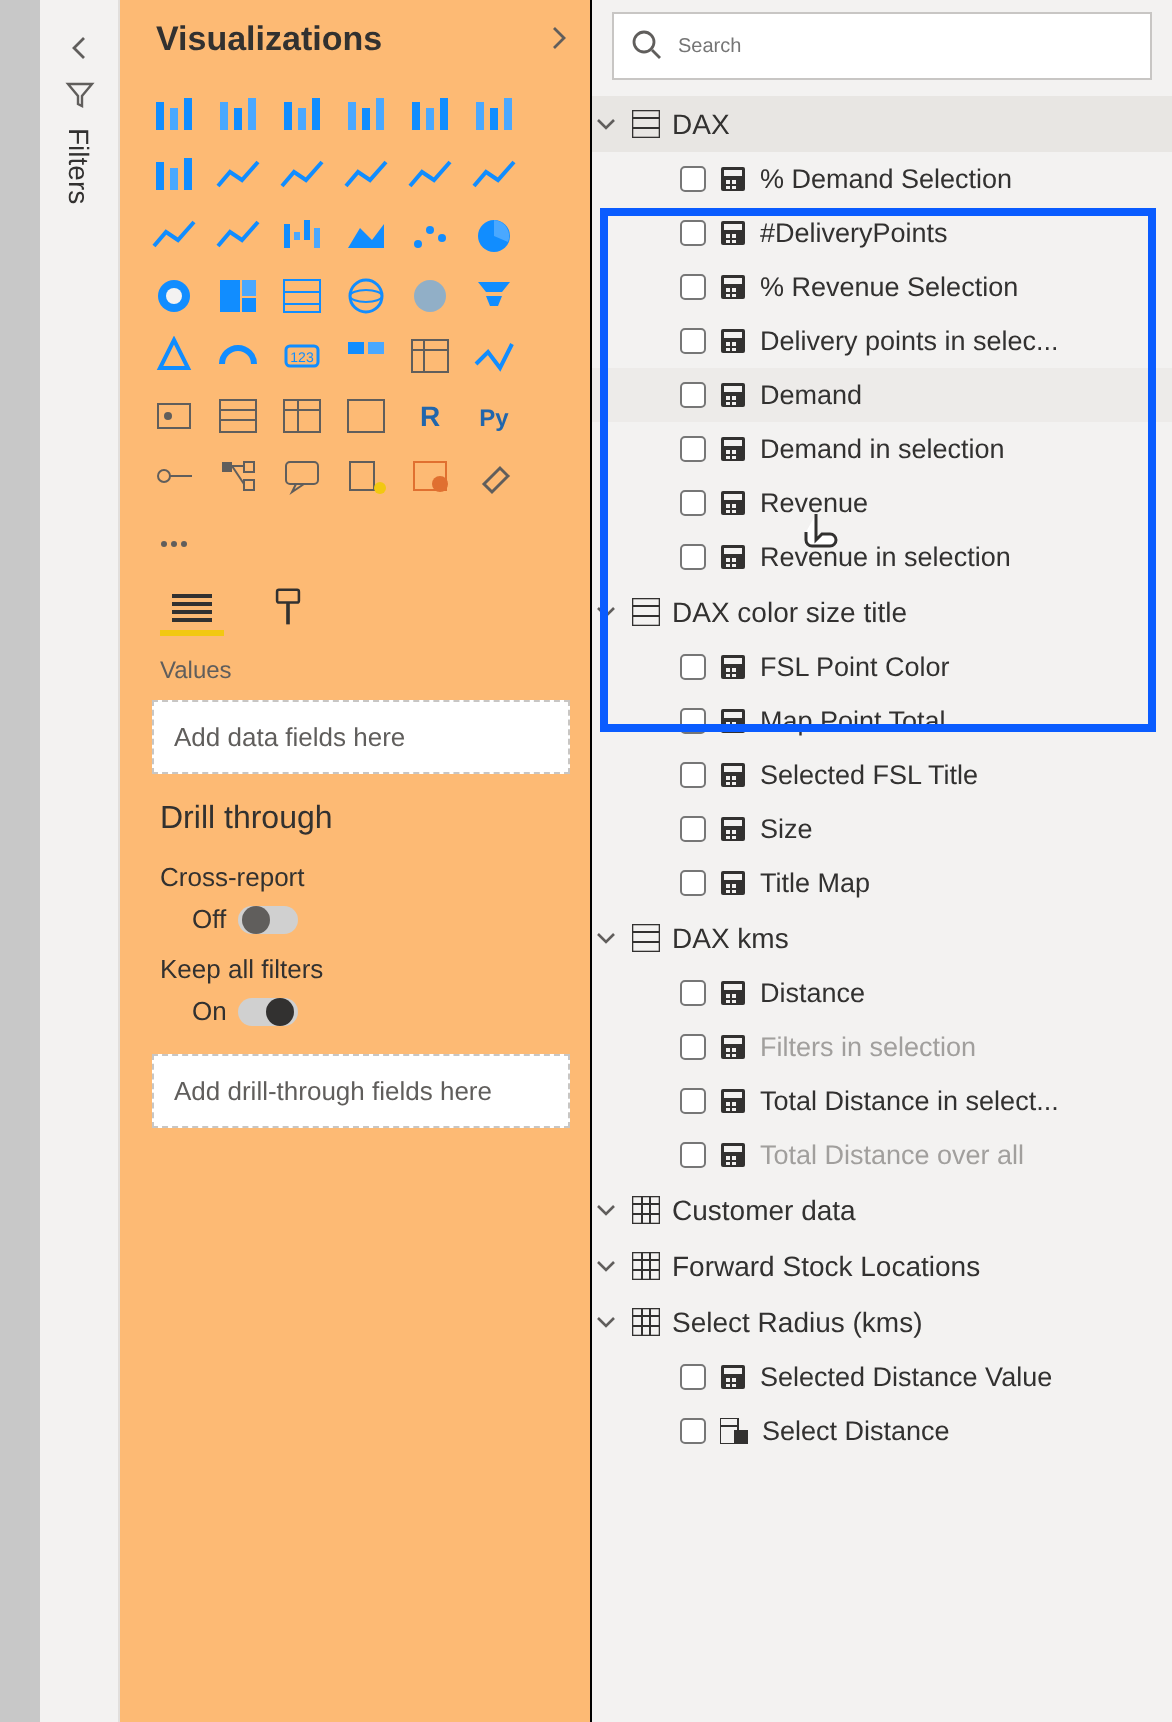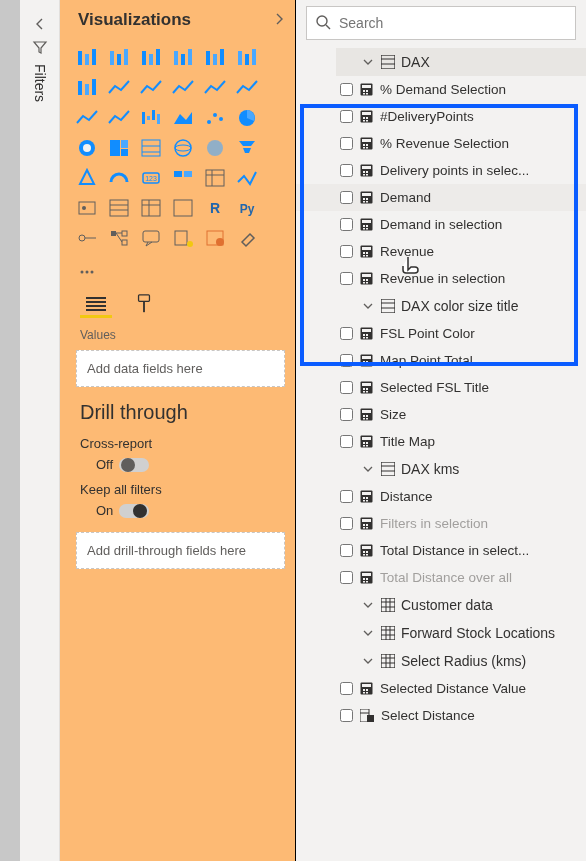--- a/index.html
+++ b/index.html
@@ -95,21 +95,21 @@
   .drop-well {
     margin: 4px 10px 0 16px;
     border: 1px dashed #c8c6c4;
     background: #fff;
     padding: 10px 10px;
     color: #605e5c;
     font-size: 13px;
   }
   .drill-title {
     padding: 14px 0 6px 20px;
-    font-size: 20px;
+    font-size: 16px;
     color: #323130;
   }
   .drill-sub {
     padding: 6px 0 0 20px;
     font-size: 13px;
     color: #323130;
   }
   .toggle-row {
     padding: 6px 0 4px 36px;
     display:flex; align-items:center; gap:6px;
@@ -132,41 +132,40 @@
     width: 100%;
     height: 34px;
     border: 1px solid #c8c6c4;
     background: #fff;
     display:flex; align-items:center;
     padding: 0 8px;
     gap: 8px;
   }
   .search input {
     border: none; outline: none; width: 100%;
-    font-size: 14px; color:#a21caf; background:transparent;
+    font-size: 10px; color:#a21caf; background:transparent;
   }
   .highlight-box {
     position: absolute;
     left: 4px;
     top: 104px;
     width: 278px;
     height: 262px;
     border: 4px solid #0a5cff;
     pointer-events: none;
     z-index: 10;
   }
   .tree { padding-top: 2px; }
   .table-row {
     display:flex; align-items:center;
     height: 28px;
-    padding-left: 25px;
+    padding-left: 0;
     gap: 6px;
     font-size: 14px;
     cursor: pointer;
-    margin-left: 40px;
   }
   .table-row.first { background: #e8e6e3; }
   .chevron {
     width: 14px; text-align:center;
     color:#605e5c;
   }
   .tbl-icon svg, .calc-icon svg, .col-icon svg { display:block; }
   .field-row {
     display:flex; align-items:center;
     height: 27px;

